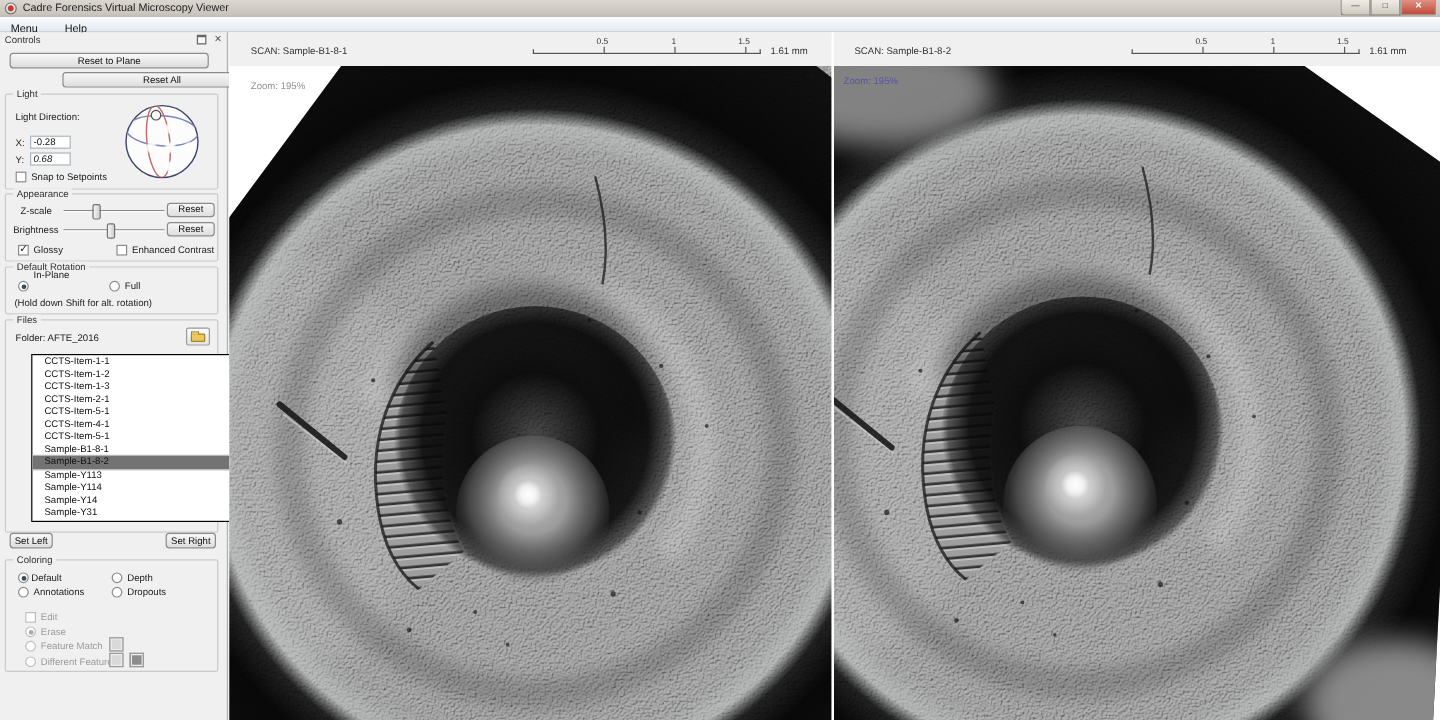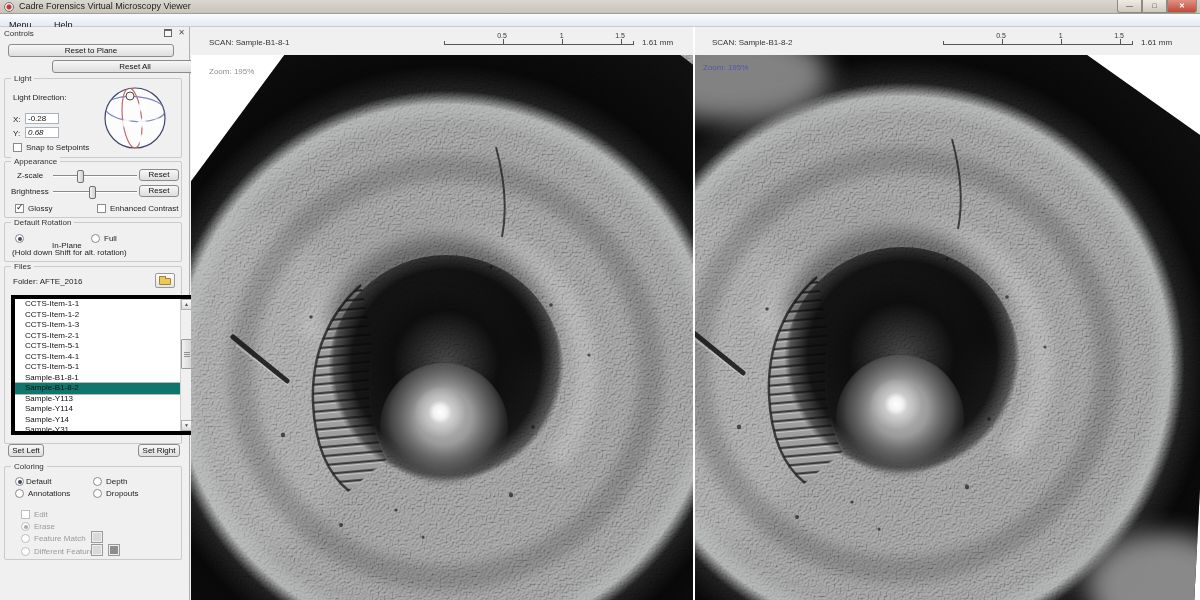--- a/index.html
+++ b/index.html
@@ -57,24 +57,24 @@
     border-radius:2px; background:linear-gradient(90deg,#f4f4f4,#cfcfcf); }
   .btn-reset { width:40px; height:12px; line-height:10px; }
 
   .folder-btn { position:absolute; width:20px; height:15px; background:linear-gradient(#fdfdfd,#e4e4e4);
     border:1px solid #9a9a9a; border-radius:2px; }
   .folder-glyph { position:absolute; left:3px; top:4px; width:12px; height:7px; background:#ecc95f;
     border:1px solid #a5822b; border-radius:1px; }
   .folder-glyph:before { content:""; position:absolute; left:-1px; top:-3px; width:5px; height:2px;
     background:#ecc95f; border:1px solid #a5822b; border-bottom:none; border-radius:1px 1px 0 0; }
 
-  .file-list { position:absolute; left:6px; top:28px; width:184px; height:140px; background:#fff;
-    border:4px solid #000000; overflow:hidden; }
+  .file-list { position:absolute; left:21px; top:28px; width:184px; height:140px; background:#fff;
+    border:1px solid #000000; overflow:hidden; }
   .file-item { font-size:8px; line-height:10.5px; height:10.5px; padding-left:10px; color:#111; white-space:nowrap; }
-  .file-item.selected { background:#0f766e; outline:1px solid #b5b5b5; }
+  .file-item.selected { background:#737373; outline:1px solid #b5b5b5; }
   .scrollbar { position:absolute; right:0; top:0; bottom:0; width:11px; background:#f0f0f0; border-left:1px solid #d0d0d0; }
   .sb-btn { position:absolute; left:0; width:11px; height:11px; background:linear-gradient(#fbfbfb,#dcdcdc);
     border:1px solid #b0b0b0; font-size:5px; text-align:center; line-height:9px; color:#505050; }
   .sb-thumb { position:absolute; left:0; top:40px; width:11px; height:30px;
     background:linear-gradient(90deg,#f2f2f2,#d5d5d5); border:1px solid #9a9a9a; border-radius:1px; }
   .sb-grip { position:absolute; left:2px; top:12px; width:6px; height:1px; background:#909090;
     box-shadow:0 2px 0 #909090, 0 4px 0 #909090; }
 
   .swatch { position:absolute; width:12px; height:12px; border:1px solid #9a9a9a; background:#d9d9d9;
     box-shadow:inset 0 0 0 1px #efefef; }
@@ -268,21 +268,21 @@
     <span class="small-label" style="left:23px; top:42px;">Glossy</span>
     <span class="checkbox" style="left:92px; top:42px;"></span>
     <span class="small-label" style="left:105px; top:42px;">Enhanced Contrast</span>
   </div>
 
   <div class="group" style="top:195px; height:40px;padding-left:37px;">
     <span class="group-label">Default Rotation</span>
     <span class="radio" style="left:10px; top:11px;">
         <span class="dot"></span>
       </span>
-    <span class="small-label" style="left:23px; top:18px;margin-left:24px;">In-Plane</span>
+    <span class="small-label" style="left:23px; top:2px;">In-Plane</span>
     <span class="radio" style="left:86px; top:11px;"></span>
     <span class="small-label" style="left:99px; top:11px;">Full</span>
     <span class="small-label" style="left:7px; top:25px;">(Hold down Shift for alt. rotation)</span>
   </div>
 
   <div class="group" style="top:239px; height:178px;">
     <span class="group-label">Files</span>
     <span class="small-label" style="left:8px; top:10px;">Folder: AFTE_2016</span>
     <span class="folder-btn" style="left:150px; top:6px;">
         <span class="folder-glyph"></span>

